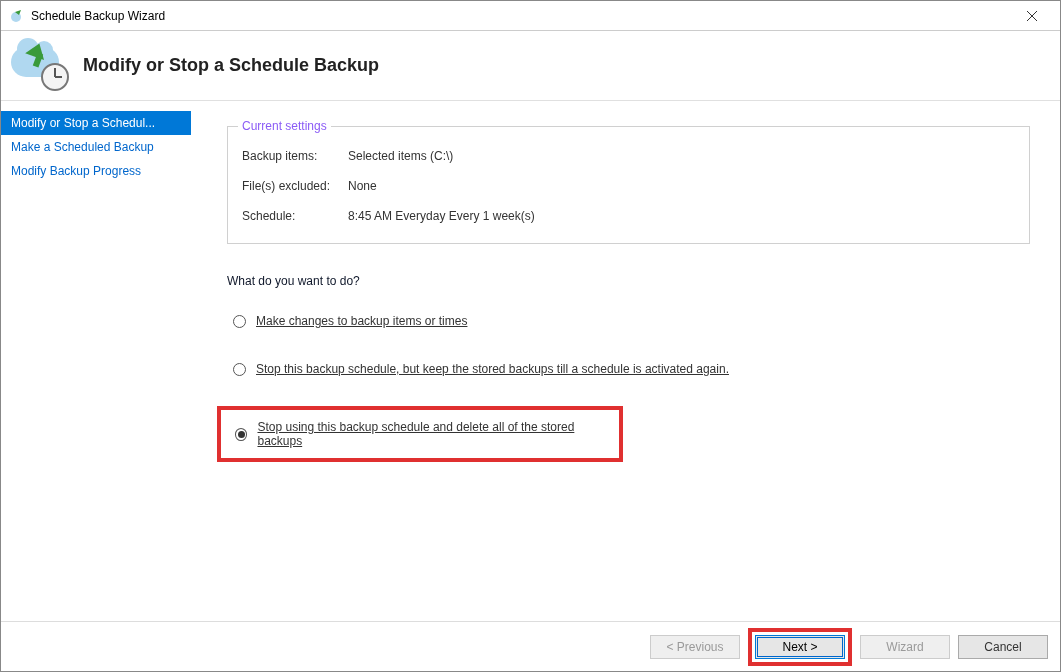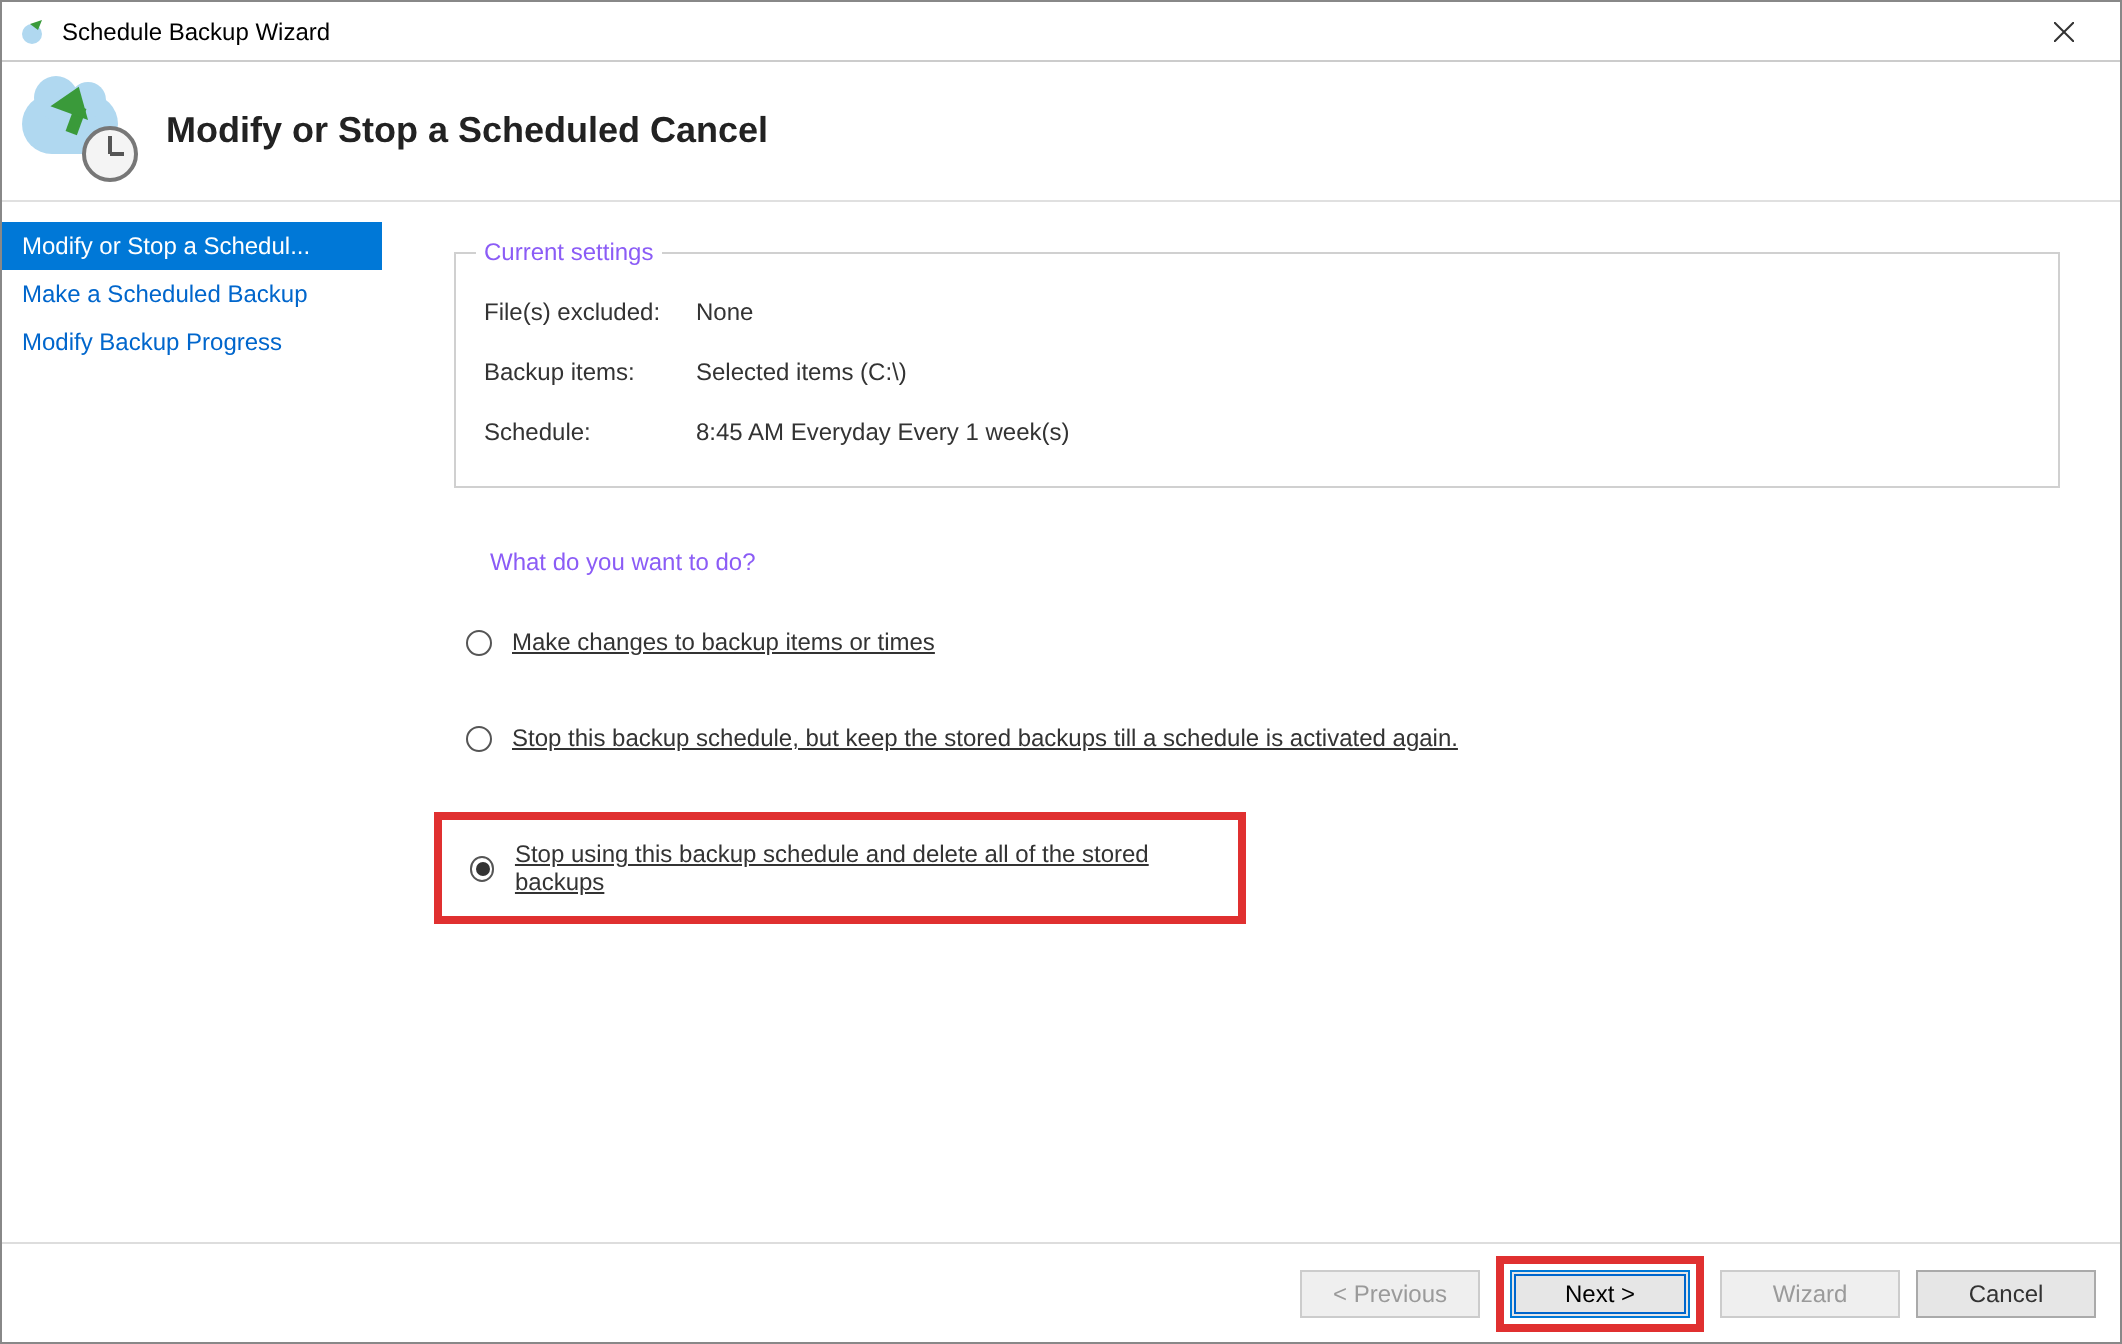--- a/index.html
+++ b/index.html
@@ -22,21 +22,21 @@
 .body-area { display: flex; height: calc(100% - 100px - 50px); }
 .sidebar { width: 190px; padding-top: 10px; }
 .sidebar-item { padding: 5px 10px; color: #0066cc; cursor: pointer; font-size: 12px; white-space: nowrap; overflow: hidden; text-overflow: ellipsis; }
 .sidebar-item.active { background: #0078d7; color: #fff; }
 .main { flex: 1; padding: 18px 30px 10px 36px; }
 .fieldset { border: 1px solid #d0d0d0; padding: 0 14px 20px 14px; margin-bottom: 30px; }
 .fieldset-legend { font-size: 12px; color: #8b5cf6; padding: 0 4px; margin-left: -4px; }
 .setting-row { display: flex; margin-top: 16px; }
 .setting-label { width: 106px; color: #333; }
 .setting-value { color: #333; }
-.question { margin-bottom: 22px; color: #8b5cf6; margin-left: 18px; }
+.question { margin-bottom: 22px; color: #0f172a; }
 .radio-group { display: flex; flex-direction: column; gap: 26px; text-decoration: underline; }
 .radio-row { display: flex; align-items: center; gap: 10px; padding: 4px 6px; }
 .radio-row.highlight { border: 4px solid #e03030; padding: 10px 14px; margin-left: -10px; width: 406px; justify-content: space-between; }
 .radio { width: 13px; height: 13px; border: 1px solid #555; border-radius: 50%; display: inline-flex; align-items: center; justify-content: center; background: #fff; }
 .radio.checked::after { content: ""; width: 7px; height: 7px; background: #333; border-radius: 50%; }
 .radio-label { color: #333; }
 .footer { position: absolute; bottom: 0; left: 0; right: 0; height: 50px; border-top: 1px solid #ddd; display: flex; align-items: center; justify-content: flex-end; padding-right: 12px; gap: 8px; background: #fff; }
 .btn { width: 90px; height: 24px; border: 1px solid #aaa; background: #e6e6e6; font-size: 12px; display: flex; align-items: center; justify-content: center; }
 .btn.disabled { color: #9a9a9a; background: #efefef; border-color: #ccc; }
 .btn.primary { border: 1px solid #0078d7; background: #e6e6e6; color: #000; outline: 1px solid #0066cc; outline-offset: -3px; }
@@ -61,40 +61,40 @@
   </div>
 </div>
 
 <div class="header-banner">
   <div class="banner-icon">
     <div class="cloud"></div>
     <div class="arrow-stem"></div>
     <div class="arrow"></div>
     <div class="clock"></div>
   </div>
-  <div class="banner-title">Modify or Stop a Scheduled Cancel</div>
+  <div class="banner-title">Modify or Stop a Schedule Backup</div>
 </div>
 
 <div class="body-area">
   <div class="sidebar">
     <div class="sidebar-item active">Modify or Stop a Schedul...</div>
     <div class="sidebar-item">Make a Scheduled Backup</div>
     <div class="sidebar-item">Modify Backup Progress</div>
   </div>
 
   <div class="main">
     <fieldset class="fieldset">
       <legend class="fieldset-legend">Current settings</legend>
       <div class="setting-row">
+        <div class="setting-label">Backup items:</div>
+        <div class="setting-value">Selected items (C:\)</div>
+      </div>
+      <div class="setting-row">
         <div class="setting-label">File(s) excluded:</div>
         <div class="setting-value">None</div>
-      </div>
-      <div class="setting-row">
-        <div class="setting-label">Backup items:</div>
-        <div class="setting-value">Selected items (C:\)</div>
       </div>
       <div class="setting-row">
         <div class="setting-label">Schedule:</div>
         <div class="setting-value">8:45 AM Everyday Every 1 week(s)</div>
       </div>
     </fieldset>
 
     <div class="question">What do you want to do?</div>
 
     <div class="radio-group">

